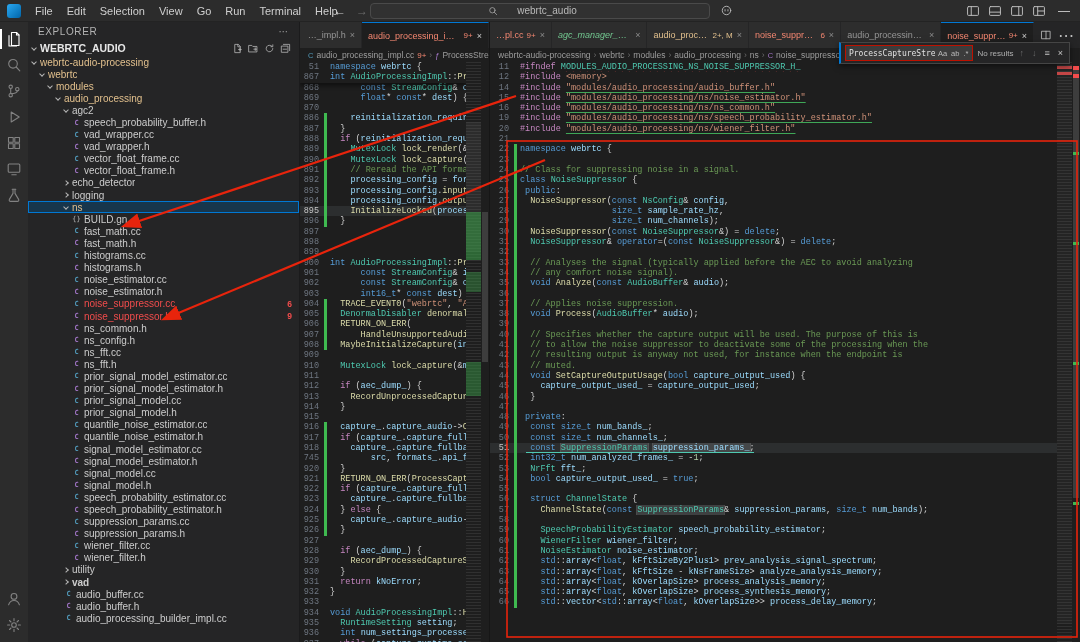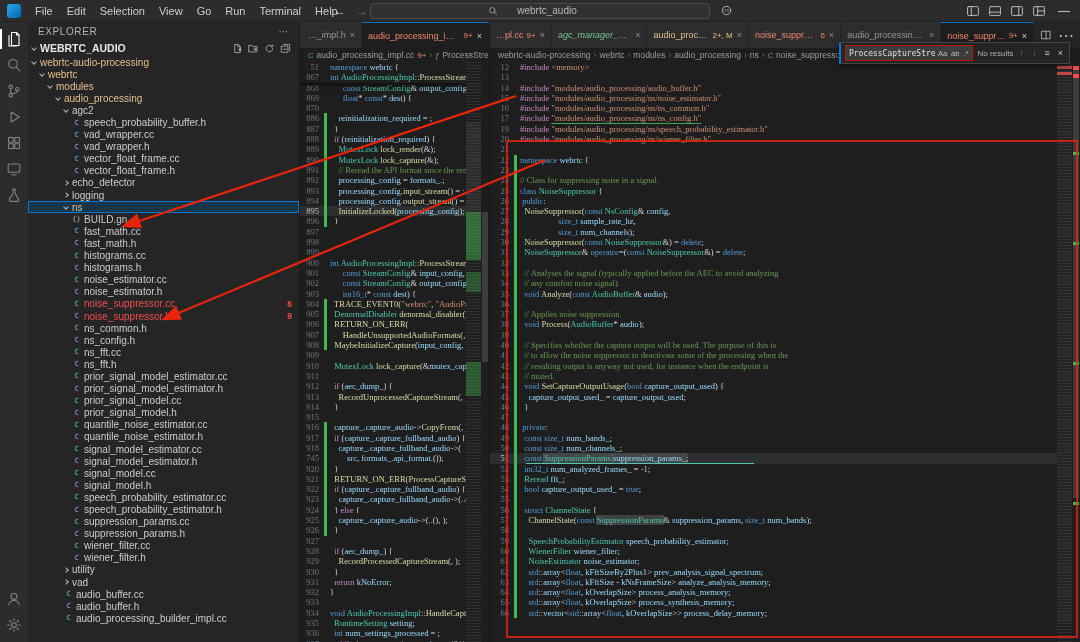--- a/index.html
+++ b/index.html
@@ -57,21 +57,21 @@
   .tab-badge{font-size:8px;white-space:nowrap}
   .tab-close{color:#8b8b8b;font-size:9px;margin-left:1px}
   .tab.active .tab-close{color:#ccc}
   .tab-actions{margin-left:auto;display:flex;align-items:center;gap:6px;color:#bdbdbd;padding:0 6px;flex:none}
   .crumbs{height:14px;display:flex;align-items:center;font-size:8.5px;color:#9d9d9d;padding:0 8px;gap:3px;white-space:nowrap;overflow:hidden;flex:none}
   .crumb-badge{color:#f48771;font-size:8px}
   .sep{color:#6b6b6b}
   .bicon{font-size:7.5px}
   
   .ebody{flex:1;display:flex;min-height:0;position:relative;background:#1e1e1e}
-  .codearea{flex:1;overflow:hidden;font-family:Liberation Serif, serif;font-size:8.5px;line-height:10.3px;min-width:0}
+  .codearea{flex:1;overflow:hidden;font-family:Liberation Mono, monospace;font-size:8.5px;line-height:10.3px;min-width:0}
   .row{display:flex;height:10.3px;white-space:pre;position:relative}
   .row.cur{background:rgba(83,89,93,.28)}
   .row.cur .num{color:#c6c6c6}
   .num{width:24px;text-align:right;padding-right:5px;color:#6e7681;flex:none}
   .git{width:3px;flex:none;margin-right:3px}
   .git.on{background:#3fb950}
   .code{flex:1;white-space:pre;overflow:hidden;color:#d4d4d4}
   .sticky{box-shadow:0 3px 4px rgba(0,0,0,.45);background:#1e1e1e;position:relative;z-index:2}
   .tk-kw{color:#569cd6}.tk-ctrl{color:#c586c0}.tk-typ{color:#4ec9b0}.tk-fn{color:#dcdcaa}
   .tk-var{color:#9cdcfe}.tk-str{color:#ce9178}.tk-cmt{color:#6a9955}.tk-pre{color:#c586c0}.tk-num{color:#b5cea8}
@@ -427,21 +427,21 @@
           <span class="tlabel">wiener_filter.cc</span>
         </div>
         <div class="trow" style="padding-left: 44px;">
           <span class="ficon" style="color: rgb(160, 116, 196);">C</span>
           <span class="tlabel">wiener_filter.h</span>
         </div>
         <div class="trow" style="padding-left: 36px;">
           <span class="chev"></span>
           <span class="tlabel">utility</span>
         </div>
-        <div class="trow" style="padding-left: 36px;">
+        <div class="trow" style="padding-left: 36px; font-weight: bold;">
           <span class="chev"></span>
           <span class="tlabel">vad</span>
         </div>
         <div class="trow" style="padding-left: 36px;">
           <span class="ficon" style="color: rgb(81, 154, 186);">C</span>
           <span class="tlabel">audio_buffer.cc</span>
         </div>
         <div class="trow" style="padding-left: 36px;">
           <span class="ficon" style="color: rgb(160, 116, 196);">C</span>
           <span class="tlabel">audio_buffer.h</span>
@@ -602,26 +602,25 @@
           <span>noise_suppressor.h</span>
           <span class="sep">›</span>
           <span class="bicon" style="color: rgb(238, 157, 40);">◆</span>
           <span>NoiseSuppressor</span>
           <span class="sep">›</span>
           <span class="bicon" style="color: rgb(117, 190, 255);">▫</span>
           <span>suppression_params_</span>
         </div>
         <div class="ebody">
           <div class="codearea">
+            <div class="row"><span class="num">11</span><span class="git"></span><span class="code"><span class="sq-err"><span class="tk-pre">#ifndef</span> <span class="tk-typ">MODULES_AUDIO_PROCESSING_NS_NOISE_SUPPRESSOR_H_</span></span></span></div>
             <div class="row"><span class="num">12</span><span class="git"></span><span class="code"><span class="tk-pre">#include</span> <span class="tk-str">&lt;memory&gt;</span></span></div>
-            <div class="row"><span class="num">13</span><span class="git"></span><span class="code"></span></div>
             <div class="row"><span class="num">14</span><span class="git"></span><span class="code"><span class="tk-pre">#include</span> <span class="tk-str sq-inc">"modules/audio_processing/audio_buffer.h"</span></span></div>
             <div class="row"><span class="num">15</span><span class="git"></span><span class="code"><span class="tk-pre">#include</span> <span class="tk-str sq-inc">"modules/audio_processing/ns/noise_estimator.h"</span></span></div>
             <div class="row"><span class="num">16</span><span class="git"></span><span class="code"><span class="tk-pre">#include</span> <span class="tk-str sq-inc">"modules/audio_processing/ns/ns_common.h"</span></span></div>
-            <div class="row"><span class="num">17</span><span class="git"></span><span class="code"><span class="tk-pre">#include</span> <span class="tk-str sq-inc">"modules/audio_processing/ns/ns_config.h"</span></span></div>
             <div class="row"><span class="num">19</span><span class="git"></span><span class="code"><span class="tk-pre">#include</span> <span class="tk-str sq-inc">"modules/audio_processing/ns/speech_probability_estimator.h"</span></span></div>
             <div class="row"><span class="num">20</span><span class="git"></span><span class="code"><span class="tk-pre">#include</span> <span class="tk-str sq-inc">"modules/audio_processing/ns/wiener_filter.h"</span></span></div>
             <div class="row"><span class="num">21</span><span class="git"></span><span class="code"></span></div>
             <div class="row"><span class="num">22</span><span class="git on"></span><span class="code"><span class="tk-kw">namespace</span> <span class="tk-var">webrtc</span> {</span></div>
             <div class="row"><span class="num">23</span><span class="git on"></span><span class="code"></span></div>
             <div class="row"><span class="num">24</span><span class="git on"></span><span class="code"><span class="tk-cmt">// Class for suppressing noise in a signal.</span></span></div>
             <div class="row"><span class="num">25</span><span class="git on"></span><span class="code"><span class="tk-kw">class</span> <span class="tk-typ">NoiseSuppressor</span> {</span></div>
             <div class="row"><span class="num">26</span><span class="git on"></span><span class="code"> <span class="tk-kw">public</span>:</span></div>
             <div class="row"><span class="num">27</span><span class="git on"></span><span class="code">  <span class="tk-fn">NoiseSuppressor</span>(<span class="tk-kw">const</span> <span class="tk-typ">NsConfig</span>&amp; <span class="tk-var">config</span>,</span></div>
             <div class="row"><span class="num">28</span><span class="git on"></span><span class="code">                  <span class="tk-kw">size_t</span> <span class="tk-var">sample_rate_hz</span>,</span></div>
@@ -642,21 +641,21 @@
             <div class="row"><span class="num">43</span><span class="git on"></span><span class="code">  <span class="tk-cmt">// muted.</span></span></div>
             <div class="row"><span class="num">44</span><span class="git on"></span><span class="code">  <span class="tk-kw">void</span> <span class="tk-fn">SetCaptureOutputUsage</span>(<span class="tk-kw">bool</span> <span class="tk-var">capture_output_used</span>) {</span></div>
             <div class="row"><span class="num">45</span><span class="git on"></span><span class="code">    <span class="tk-var">capture_output_used_</span> = <span class="tk-var">capture_output_used</span>;</span></div>
             <div class="row"><span class="num">46</span><span class="git on"></span><span class="code">  }</span></div>
             <div class="row"><span class="num">47</span><span class="git on"></span><span class="code"></span></div>
             <div class="row"><span class="num">48</span><span class="git on"></span><span class="code"> <span class="tk-kw">private</span>:</span></div>
             <div class="row"><span class="num">49</span><span class="git on"></span><span class="code">  <span class="tk-kw">const</span> <span class="tk-kw">size_t</span> <span class="tk-var">num_bands_</span>;</span></div>
             <div class="row"><span class="num">50</span><span class="git on"></span><span class="code">  <span class="tk-kw">const</span> <span class="tk-kw">size_t</span> <span class="tk-var">num_channels_</span>;</span></div>
             <div class="row cur ug"><span class="num">51</span><span class="git on"></span><span class="code">  <span class="tk-kw">const</span> <span class="tk-typ whl">SuppressionParams</span> <span class="tk-var whl">suppression_params_</span>;</span></div>
             <div class="row"><span class="num">52</span><span class="git on"></span><span class="code">  <span class="tk-kw">int32_t</span> <span class="tk-var">num_analyzed_frames_</span> = -<span class="tk-num">1</span>;</span></div>
-            <div class="row"><span class="num">53</span><span class="git on"></span><span class="code">  <span class="tk-typ">Reread</span> <span class="tk-var">fft_</span>;</span></div>
+            <div class="row"><span class="num">53</span><span class="git on"></span><span class="code">  <span class="tk-typ">NrFft</span> <span class="tk-var">fft_</span>;</span></div>
             <div class="row"><span class="num">54</span><span class="git on"></span><span class="code">  <span class="tk-kw">bool</span> <span class="tk-var">capture_output_used_</span> = <span class="tk-kw">true</span>;</span></div>
             <div class="row"><span class="num">55</span><span class="git on"></span><span class="code"></span></div>
             <div class="row"><span class="num">56</span><span class="git on"></span><span class="code">  <span class="tk-kw">struct</span> <span class="tk-typ">ChannelState</span> {</span></div>
             <div class="row"><span class="num">57</span><span class="git on"></span><span class="code">    <span class="tk-fn">ChannelState</span>(<span class="tk-kw">const</span> <span class="tk-typ whl">SuppressionParams</span>&amp; <span class="tk-var">suppression_params</span>, <span class="tk-kw">size_t</span> <span class="tk-var">num_bands</span>);</span></div>
             <div class="row"><span class="num">58</span><span class="git on"></span><span class="code"></span></div>
             <div class="row"><span class="num">59</span><span class="git on"></span><span class="code">    <span class="tk-typ">SpeechProbabilityEstimator</span> <span class="tk-var">speech_probability_estimator</span>;</span></div>
             <div class="row"><span class="num">60</span><span class="git on"></span><span class="code">    <span class="tk-typ">WienerFilter</span> <span class="tk-var">wiener_filter</span>;</span></div>
             <div class="row"><span class="num">61</span><span class="git on"></span><span class="code">    <span class="tk-typ">NoiseEstimator</span> <span class="tk-var">noise_estimator</span>;</span></div>
             <div class="row"><span class="num">62</span><span class="git on"></span><span class="code">    <span class="tk-kw">std</span>::<span class="tk-var">array</span>&lt;<span class="tk-kw">float</span>, <span class="tk-var">kFftSizeBy2Plus1</span>&gt; <span class="tk-var">prev_analysis_signal_spectrum</span>;</span></div>
             <div class="row"><span class="num">63</span><span class="git on"></span><span class="code">    <span class="tk-kw">std</span>::<span class="tk-var">array</span>&lt;<span class="tk-kw">float</span>, <span class="tk-var">kFftSize</span> - <span class="tk-var">kNsFrameSize</span>&gt; <span class="tk-var">analyze_analysis_memory</span>;</span></div>

